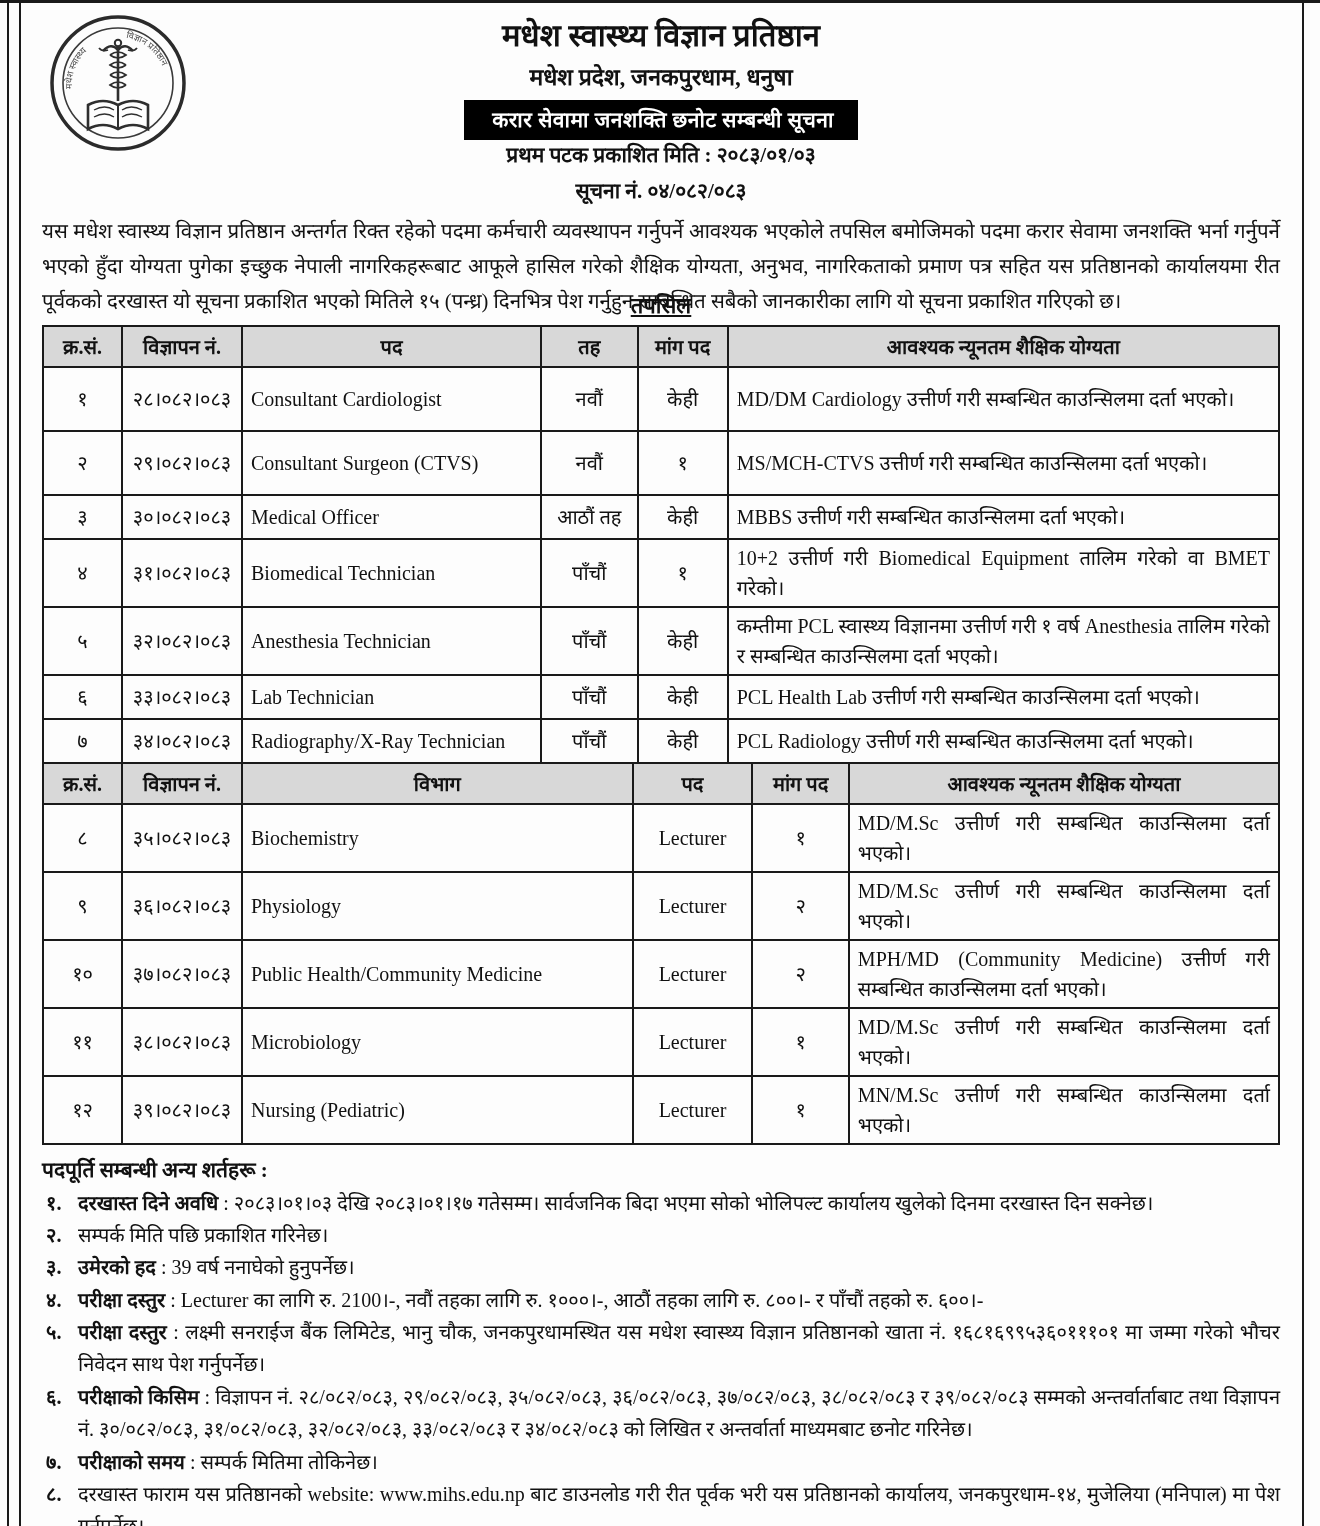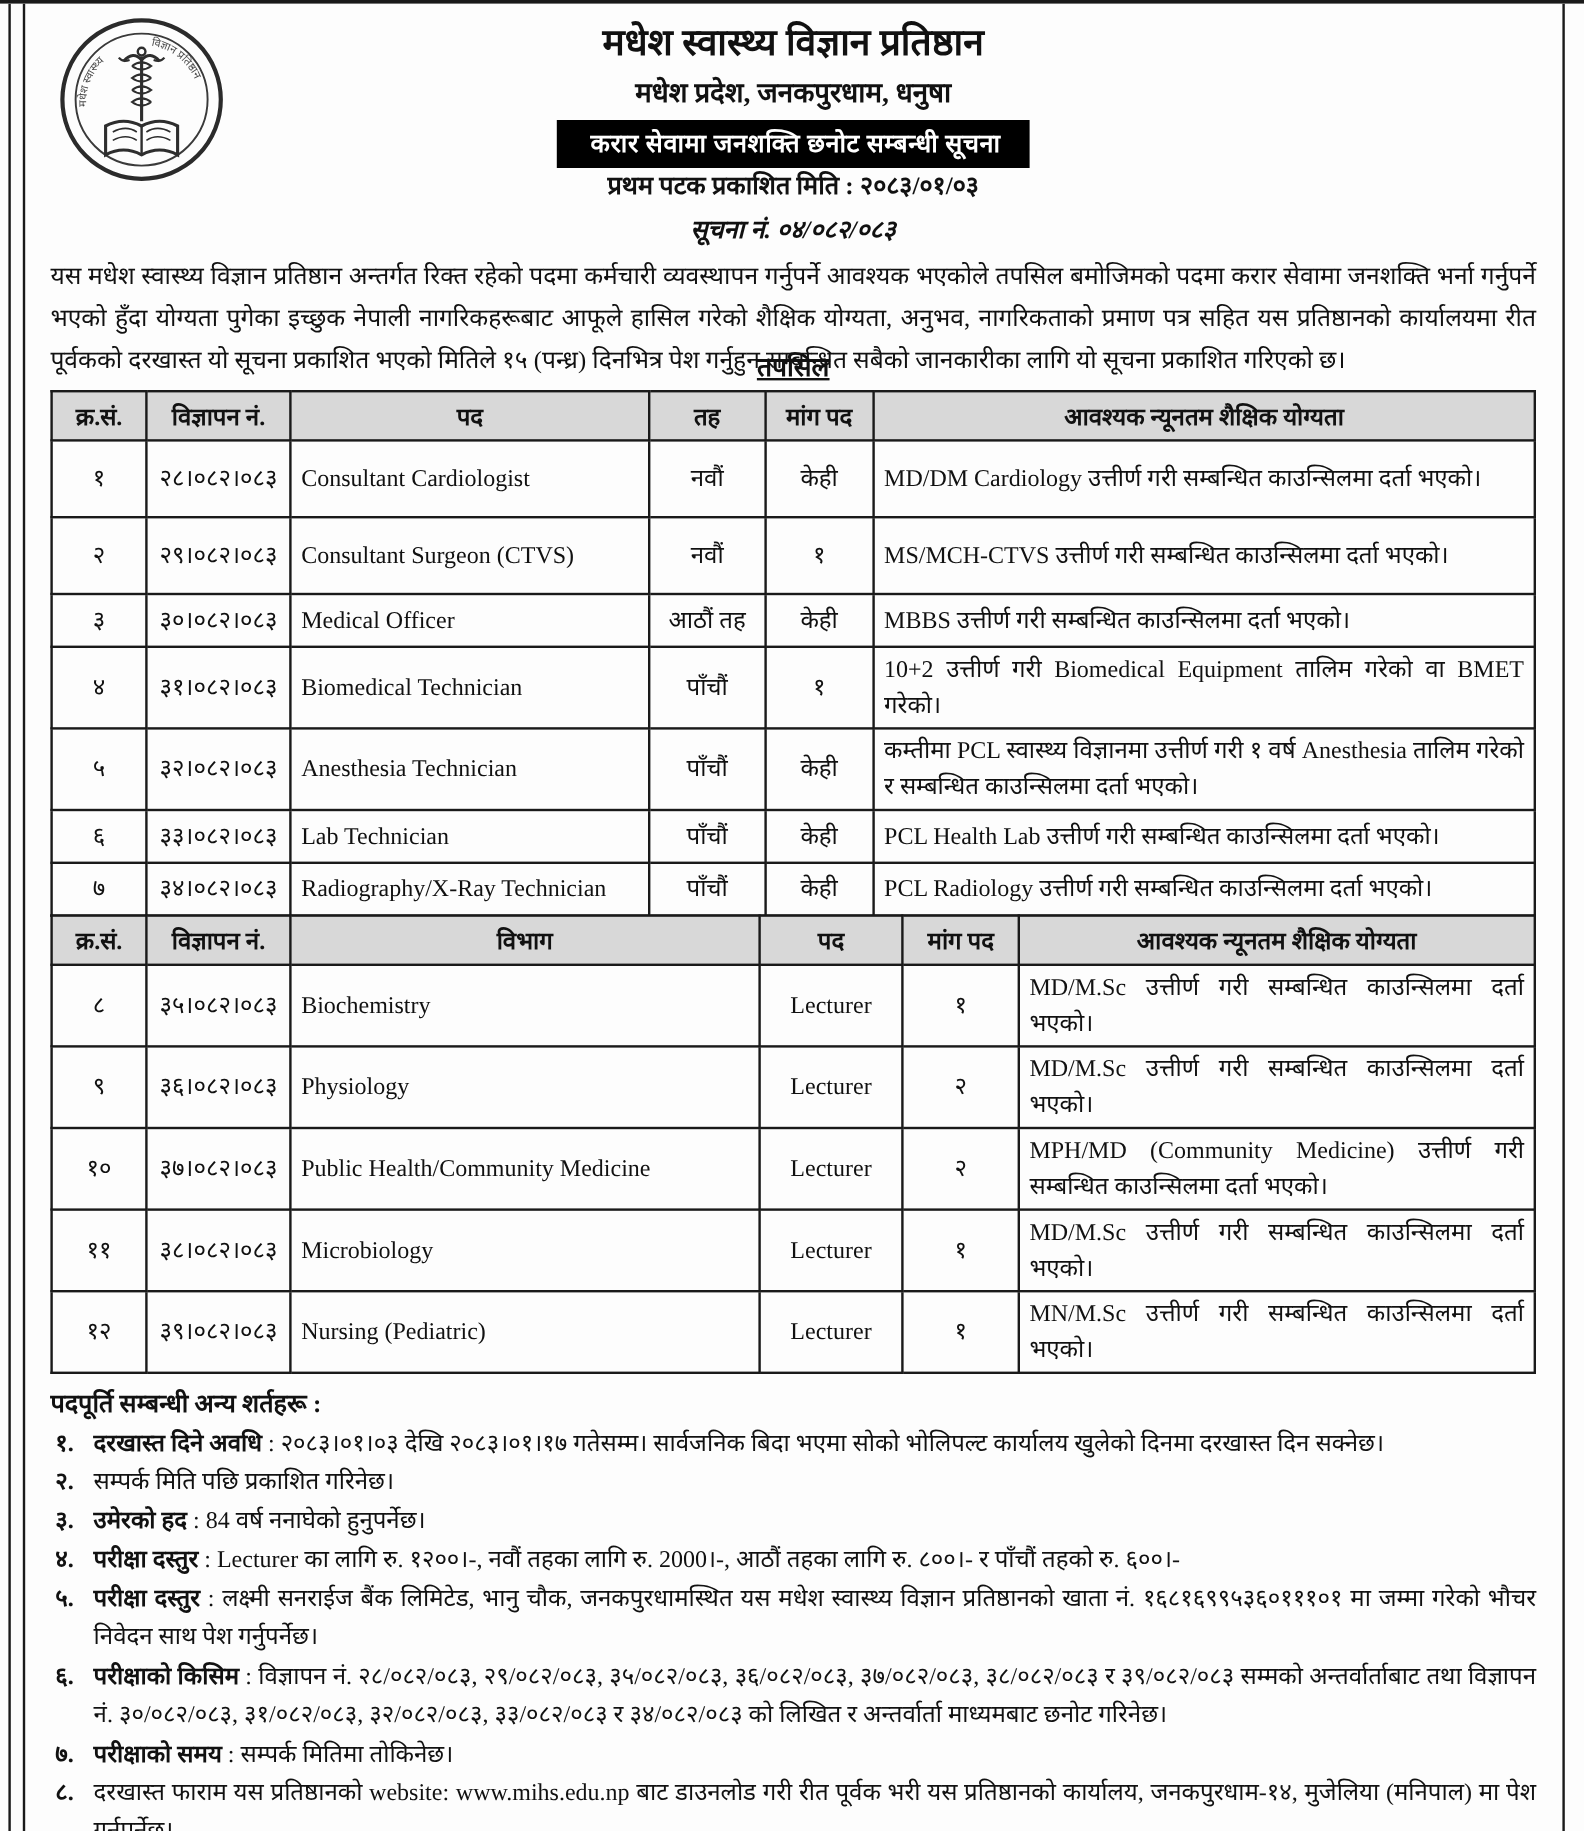--- a/index.html
+++ b/index.html
@@ -15,21 +15,21 @@
 
   
   .hdr{position:relative;text-align:center;padding-top:14px;}
   .logo{position:absolute;left:0px;top:6px;width:152px;height:152px;}
   .inst{font-size:31px;font-weight:bold;line-height:1.25;}
   .addr{font-size:23px;font-weight:bold;margin-top:4px;}
   .banner-wrap{margin-top:8px;}
   .banner{display:inline-block;background:#000;color:#fff;font-size:21px;font-weight:bold;
           padding:5px 24px 7px 28px;letter-spacing:.5px;}
   .pubdate{font-size:21px;font-weight:bold;}
-  .notice-no{font-size:21px;font-weight:bold;margin-top:8px;font-style:italic;}
+  .notice-no{font-size:21px;font-weight:bold;margin-top:8px;}
 
   
   .intro{font-size:20.5px;line-height:1.72;text-align:justify;margin-top:10px;}
   .tapsil{text-align:center;font-size:22px;font-weight:bold;margin-top:-31px;margin-bottom:4px;text-decoration:underline;}
 
   
   table{width:100%;border-collapse:collapse;table-layout:fixed;}
   .tbl1{margin-top:6px;}
   .tbl2{margin-top:-2px;}
   th,td{border:2px solid #1a1a1a;box-sizing:border-box;}
@@ -246,25 +246,25 @@
       <div class="term">
         <span class="term-num">१.</span>
         <span class="term-body"><span class="term-label">दरखास्त दिने अवधि</span><span> : २०८३।०१।०३ देखि २०८३।०१।१७ गतेसम्म। सार्वजनिक बिदा भएमा सोको भोलिपल्ट कार्यालय खुलेको दिनमा दरखास्त दिन सक्नेछ।</span></span>
       </div>
       <div class="term">
         <span class="term-num">२.</span>
         <span class="term-body"><span class="term-label"></span><span>सम्पर्क मिति पछि प्रकाशित गरिनेछ।</span></span>
       </div>
       <div class="term">
         <span class="term-num">३.</span>
-        <span class="term-body"><span class="term-label">उमेरको हद</span><span> : 84 वर्ष ननाघेको हुनुपर्नेछ।</span></span>
+        <span class="term-body"><span class="term-label">उमेरको हद</span><span> : 39 वर्ष ननाघेको हुनुपर्नेछ।</span></span>
       </div>
       <div class="term">
         <span class="term-num">४.</span>
-        <span class="term-body"><span class="term-label">परीक्षा दस्तुर</span><span> : Lecturer का लागि रु. १२००।-, नवौं तहका लागि रु. 2000।-, आठौं तहका लागि रु. ८००।- र पाँचौं तहको रु. ६००।-</span></span>
+        <span class="term-body"><span class="term-label">परीक्षा दस्तुर</span><span> : Lecturer का लागि रु. 2100।-, नवौं तहका लागि रु. १०००।-, आठौं तहका लागि रु. ८००।- र पाँचौं तहको रु. ६००।-</span></span>
       </div>
       <div class="term">
         <span class="term-num">५.</span>
         <span class="term-body"><span class="term-label">परीक्षा दस्तुर</span><span> : लक्ष्मी सनराईज बैंक लिमिटेड, भानु चौक, जनकपुरधामस्थित यस मधेश स्वास्थ्य विज्ञान प्रतिष्ठानको खाता नं. १६८१६९९५३६०१११०१ मा जम्मा गरेको भौचर निवेदन साथ पेश गर्नुपर्नेछ।</span></span>
       </div>
       <div class="term">
         <span class="term-num">६.</span>
         <span class="term-body"><span class="term-label">परीक्षाको किसिम</span><span> : विज्ञापन नं. २८/०८२/०८३, २९/०८२/०८३, ३५/०८२/०८३, ३६/०८२/०८३, ३७/०८२/०८३, ३८/०८२/०८३ र ३९/०८२/०८३ सम्मको अन्तर्वार्ताबाट तथा विज्ञापन नं. ३०/०८२/०८३, ३१/०८२/०८३, ३२/०८२/०८३, ३३/०८२/०८३ र ३४/०८२/०८३ को  लिखित र अन्तर्वार्ता माध्यमबाट छनोट गरिनेछ।</span></span>
       </div>
       <div class="term">

